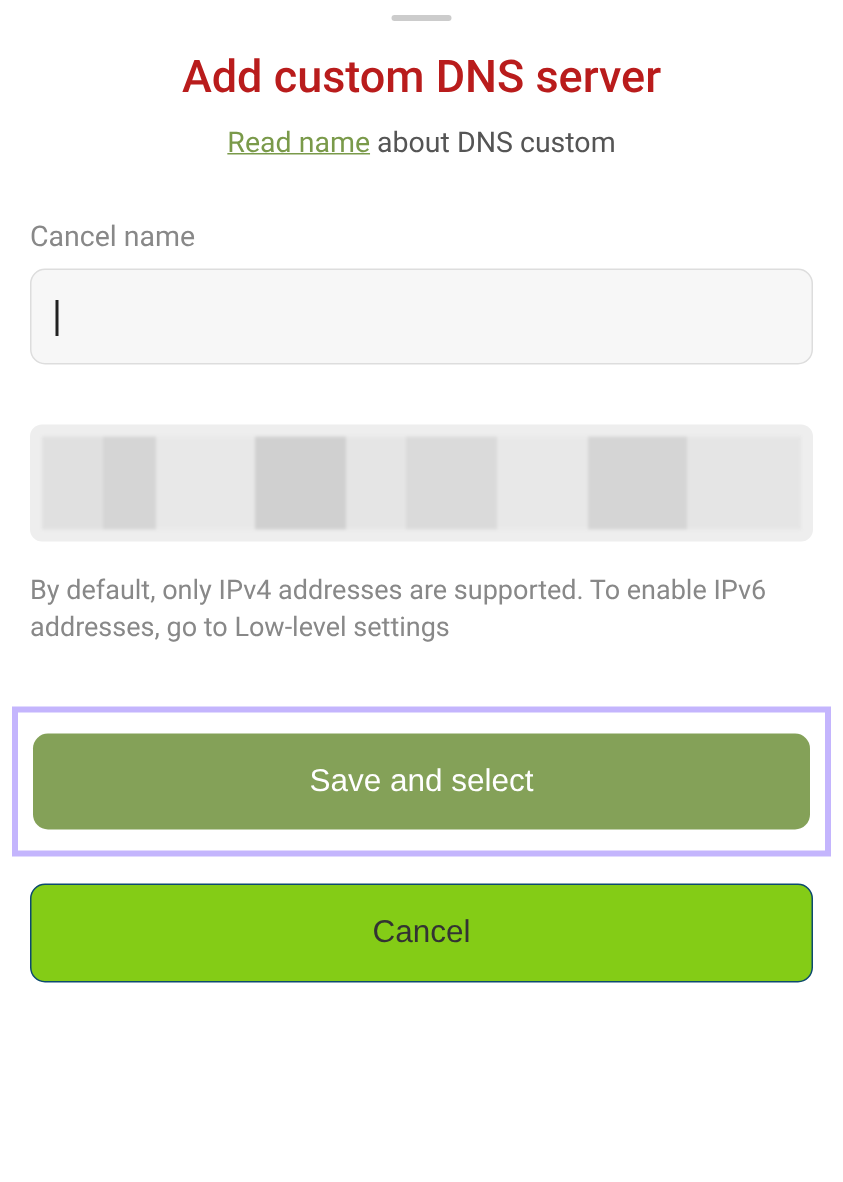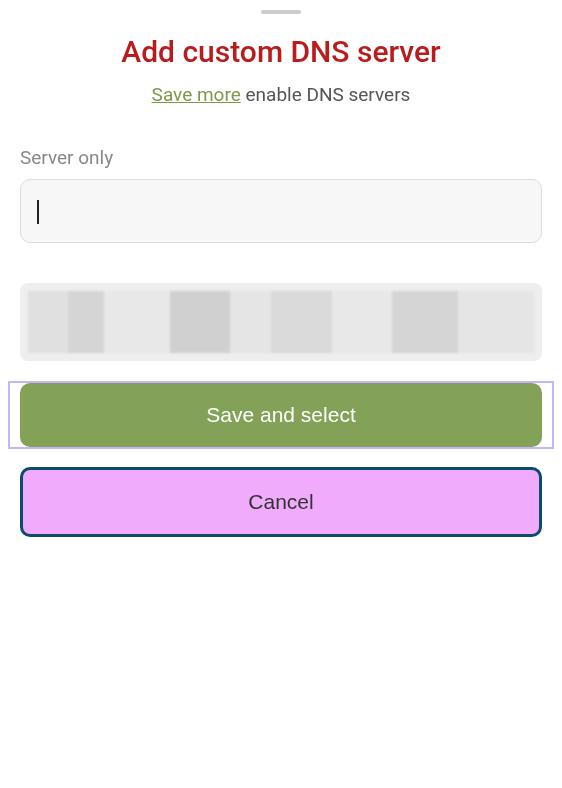--- a/index.html
+++ b/index.html
@@ -85,70 +85,71 @@
           #e5e5e5 85%, #e5e5e5 100%);
       filter: blur(1px);
     }
     .hint {
       font-size: 18px;
       color: #888;
       line-height: 1.4;
       margin-bottom: 40px;
     }
     .highlight-wrap {
-      border: 2px solid #c4b5fd;
-      padding: 0 10px;
+      border: 4px solid #c4b5fd;
+      padding: 14px 10px;
       margin: 0 -12px 18px;
     }
     .btn {
       width: 100%;
       padding: 20px;
       font-size: 21px;
       border-radius: 10px;
       cursor: pointer;
       text-align: center;
     }
     .btn-primary {
       background: #84a158;
       color: #fff;
       border: none;
     }
     .btn-secondary {
-      background: #f0abfc;
+      background: #84cc16;
       color: #333;
-      border: 3px solid #0c4a6e;
+      border: 1px solid #0c4a6e;
     }
     .cursor {
       display: inline-block;
       width: 2px;
       height: 24px;
       background: #222;
       vertical-align: middle;
     }
   </style>
 </head>
 <body>
 
 <div class="handle"></div>
 
 <div class="content">
   <h1 class="title">Add custom DNS server</h1>
   
   <div class="subtitle">
-    <a href="#">Save more</a><span> enable DNS servers</span>
+    <a href="#">Read name</a><span> about DNS custom</span>
   </div>
 
-  <div class="label">Server only</div>
+  <div class="label">Cancel name</div>
   <div class="input-field">
     <span class="cursor"></span>
   </div>
 
   <div class="addresses-box">
     <div class="pixelated"></div>
   </div>
 
+  <div class="hint">By default, only IPv4 addresses are supported. To enable IPv6 addresses, go to Low-level settings</div>
 
   <div class="highlight-wrap">
     <button class="btn btn-primary">Save and select</button>
   </div>
 
   <button class="btn btn-secondary">Cancel</button>
 </div>
 
 </body></html>

